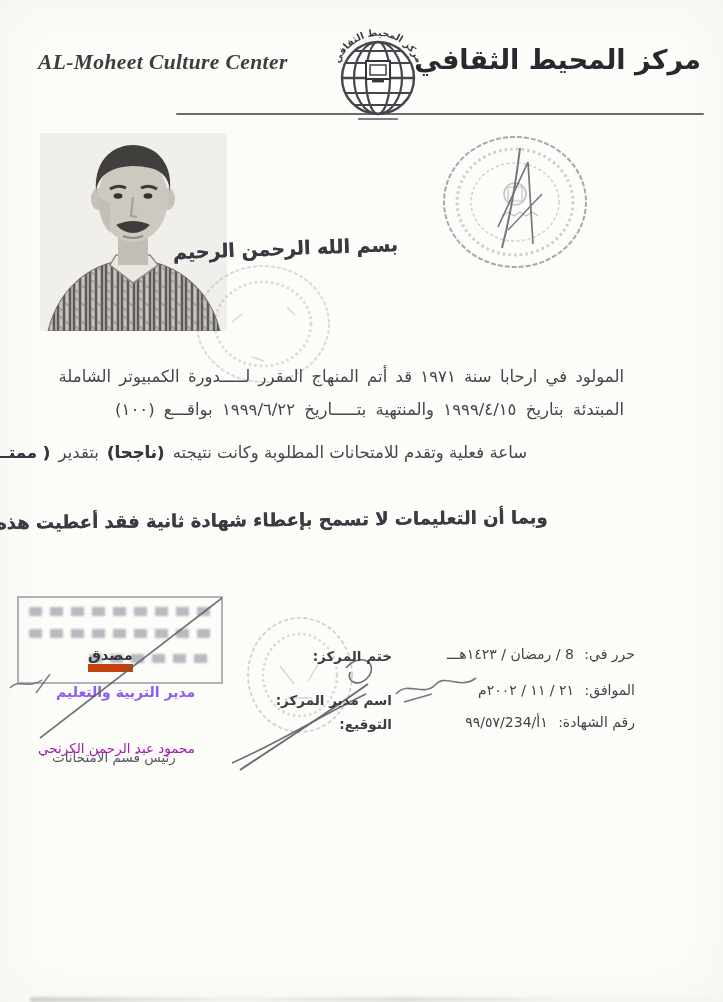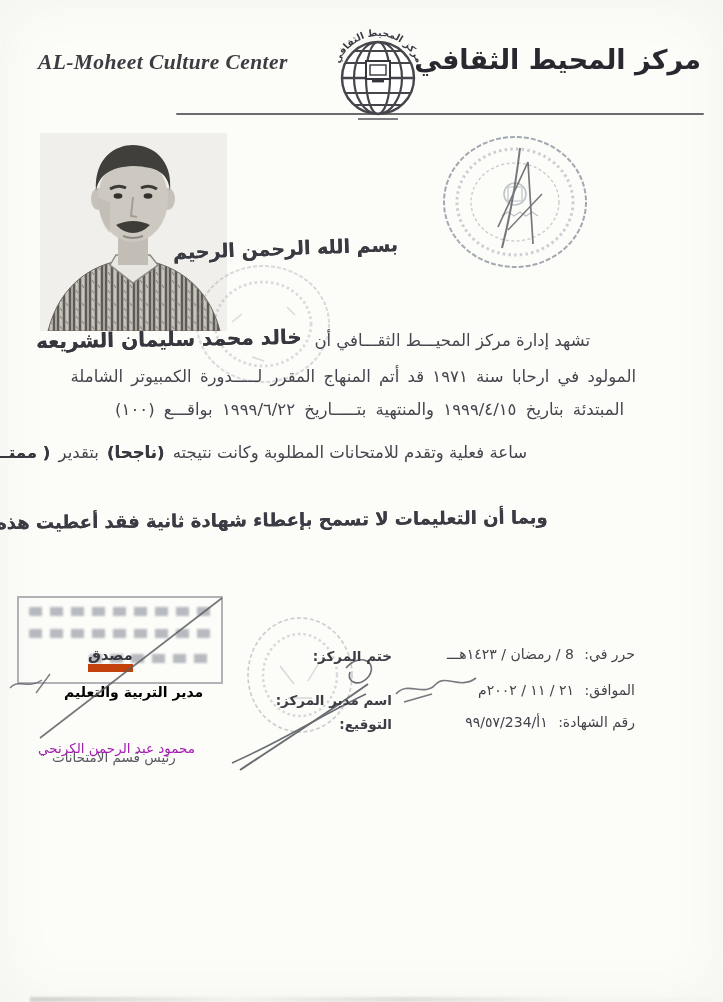--- a/index.html
+++ b/index.html
@@ -31,36 +31,36 @@
   #stamp-tr{left:438px;top:132px;}
   #stamp-faint{left:192px;top:262px;opacity:.3;}
 
   
   #basmala{right:325px;top:237px;font-size:19px;font-weight:700;color:#3a3a42;
            transform:rotate(-2deg);letter-spacing:-.3px;text-shadow:0 0 .4px #3a3a42;}
   .bodyline{font-size:16.5px;color:#45454d;}
   #l1{right:133px;top:327px;}
   #l1 .name{display:inline-block;font-size:20px;font-weight:700;color:#36363e;
             transform:rotate(-1deg);margin-right:7px;text-shadow:0 0 .4px #36363e;}
-  #l2{right:87px;top:367px;word-spacing:3px;}
+  #l2{right:99px;top:367px;word-spacing:3px;}
   #l3{right:99px;top:400px;word-spacing:4px;}
   #l4{right:196px;top:443px;}
   #l4 .hand{display:inline-block;font-weight:700;color:#383840;text-shadow:0 0 .4px #383840;margin:0 3px;}
   #note{right:175px;top:510px;font-size:18px;font-weight:700;color:#3b3b43;
         transform:rotate(-.6deg);text-shadow:0 0 .4px #3b3b43;}
 
   
   #stamp-box{left:17px;top:596px;width:202px;height:84px;border:2px solid rgba(105,105,118,.5);}
   .smudge{position:absolute;left:10px;right:10px;height:9px;border-radius:2px;
           background:repeating-linear-gradient(90deg,rgba(115,120,133,.5) 0 13px,rgba(115,120,133,0) 13px 21px);
           filter:blur(1.1px);}
   #sm1{top:9px;} #sm2{top:31px;} #sm3{top:56px;left:70px;}
   #certified{left:88px;top:647px;font-size:14.5px;font-weight:700;color:#34343c;
              border-bottom:8px solid #c2410c;padding-bottom:1px;}
-  #edu-dir{left:64px;top:684px;font-size:14px;font-weight:700;color:#000000;}
+  #edu-dir{left:56px;top:684px;font-size:14px;font-weight:700;color:#8b5cf6;}
   #exams-head{left:52px;top:717px;font-size:13.5px;color:#585860;margin-top:32px;}
   #exams-name{left:38px;top:740px;font-size:13.5px;color:#a21caf;}
   #sig-diag{left:8px;top:592px;}
 
   
   #stamp-mid{left:228px;top:606px;}
   .midlabel{right:331px;font-size:13.5px;font-weight:700;color:#3c3c44;}
   #lbl-stamp{top:648px;} #lbl-dirname{top:692px;} #lbl-sig{top:716px;}
 
   
@@ -150,24 +150,20 @@
   <svg class="abs" id="stamp-faint" width="142" height="132" viewBox="0 0 142 132">
     <g stroke="#868d98" fill="none">
       <ellipse cx="71" cy="62" rx="66" ry="58" stroke-width="2" stroke-dasharray="4 2"></ellipse>
       <ellipse cx="71" cy="62" rx="48" ry="42" stroke-width="2.8" stroke-dasharray="2.5 3"></ellipse>
       <path d="M40 60 l10 -8 M95 45 l8 8 M60 95 l12 4" stroke-width="1.6"></path>
     </g>
   </svg>
 
   <div class="abs rtl nowrap" id="basmala">بسم الله الرحمن الرحيم</div>
 
-  <div class="abs rtl nowrap bodyline" id="l1">
-    <span>تشهد إدارة مركز المحيـــط الثقـــافي أن</span>
-    <span class="name">خالد محمد سليمان الشريعه</span>
-  </div>
   <div class="abs rtl nowrap bodyline" id="l2">المولود في ارحابا سنة ١٩٧١ قد أتم المنهاج المقرر لـــــدورة الكمبيوتر الشاملة</div>
   <div class="abs rtl nowrap bodyline" id="l3">المبتدئة بتاريخ ١٩٩٩/٤/١٥ والمنتهية بتـــــاريخ ١٩٩٩/٦/٢٢ بواقـــع (١٠٠)</div>
   <div class="abs rtl nowrap bodyline" id="l4">
     <span>ساعة فعلية وتقدم للامتحانات المطلوبة وكانت نتيجته</span>
     <span class="hand">(ناجحا)</span>
     <span>بتقدير</span>
     <span class="hand">( ممتـــاز )</span>
   </div>
   <div class="abs rtl nowrap" id="note">وبما أن التعليمات لا تسمح بإعطاء شهادة ثانية فقد أعطيت هذه الشهادة بدل فاقد</div>
 

